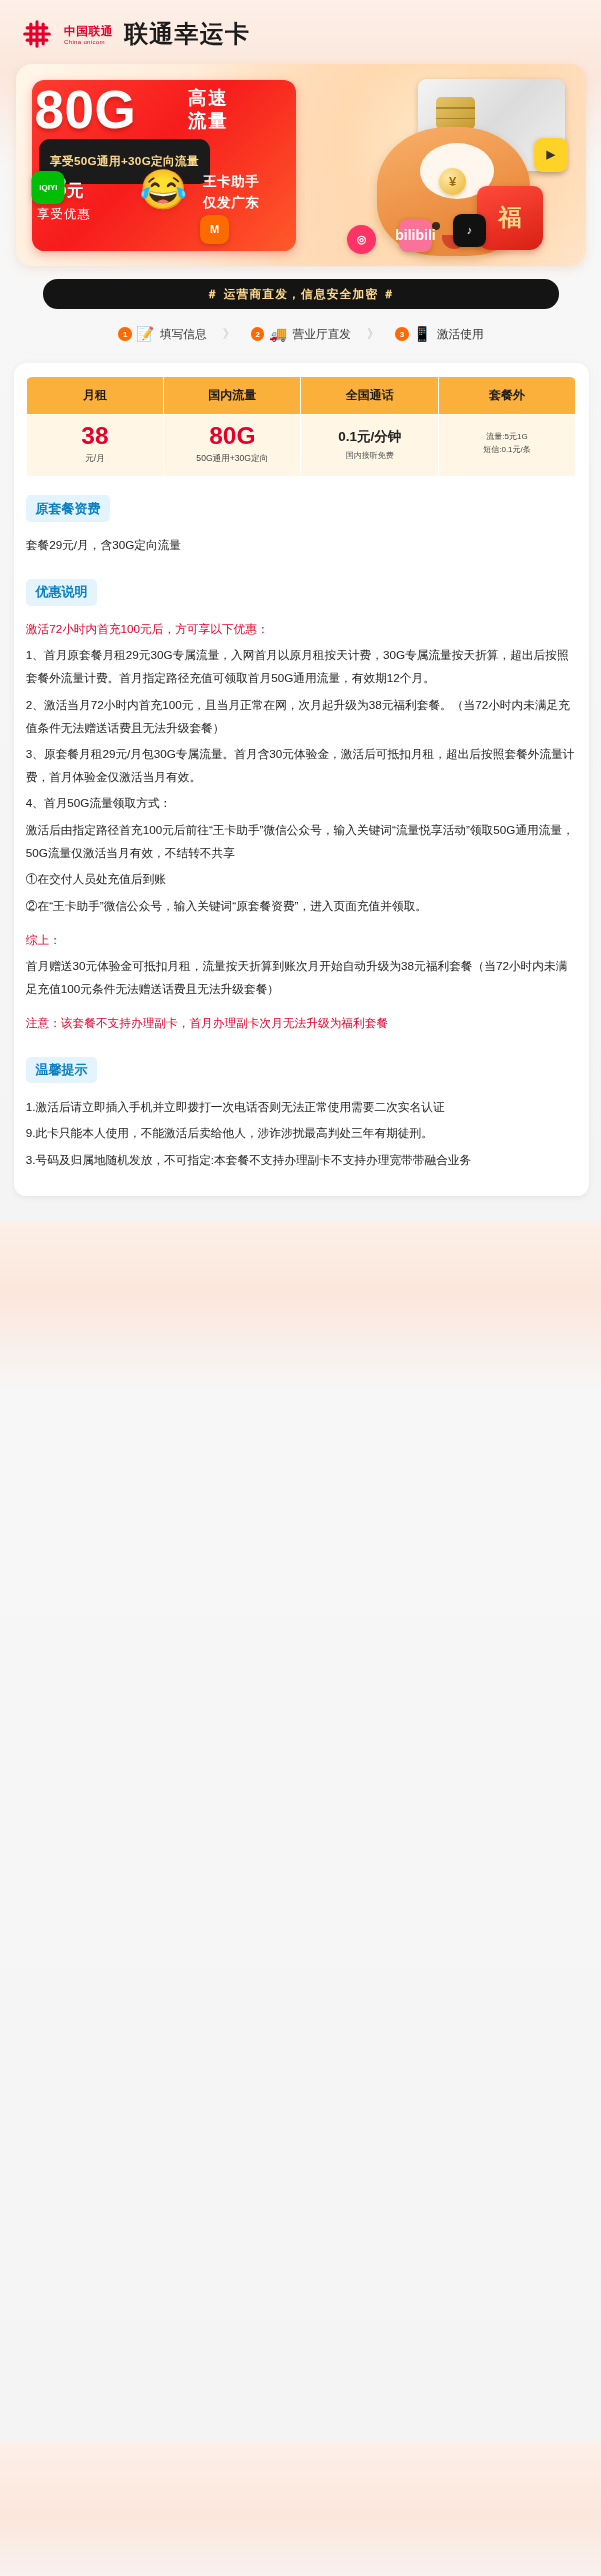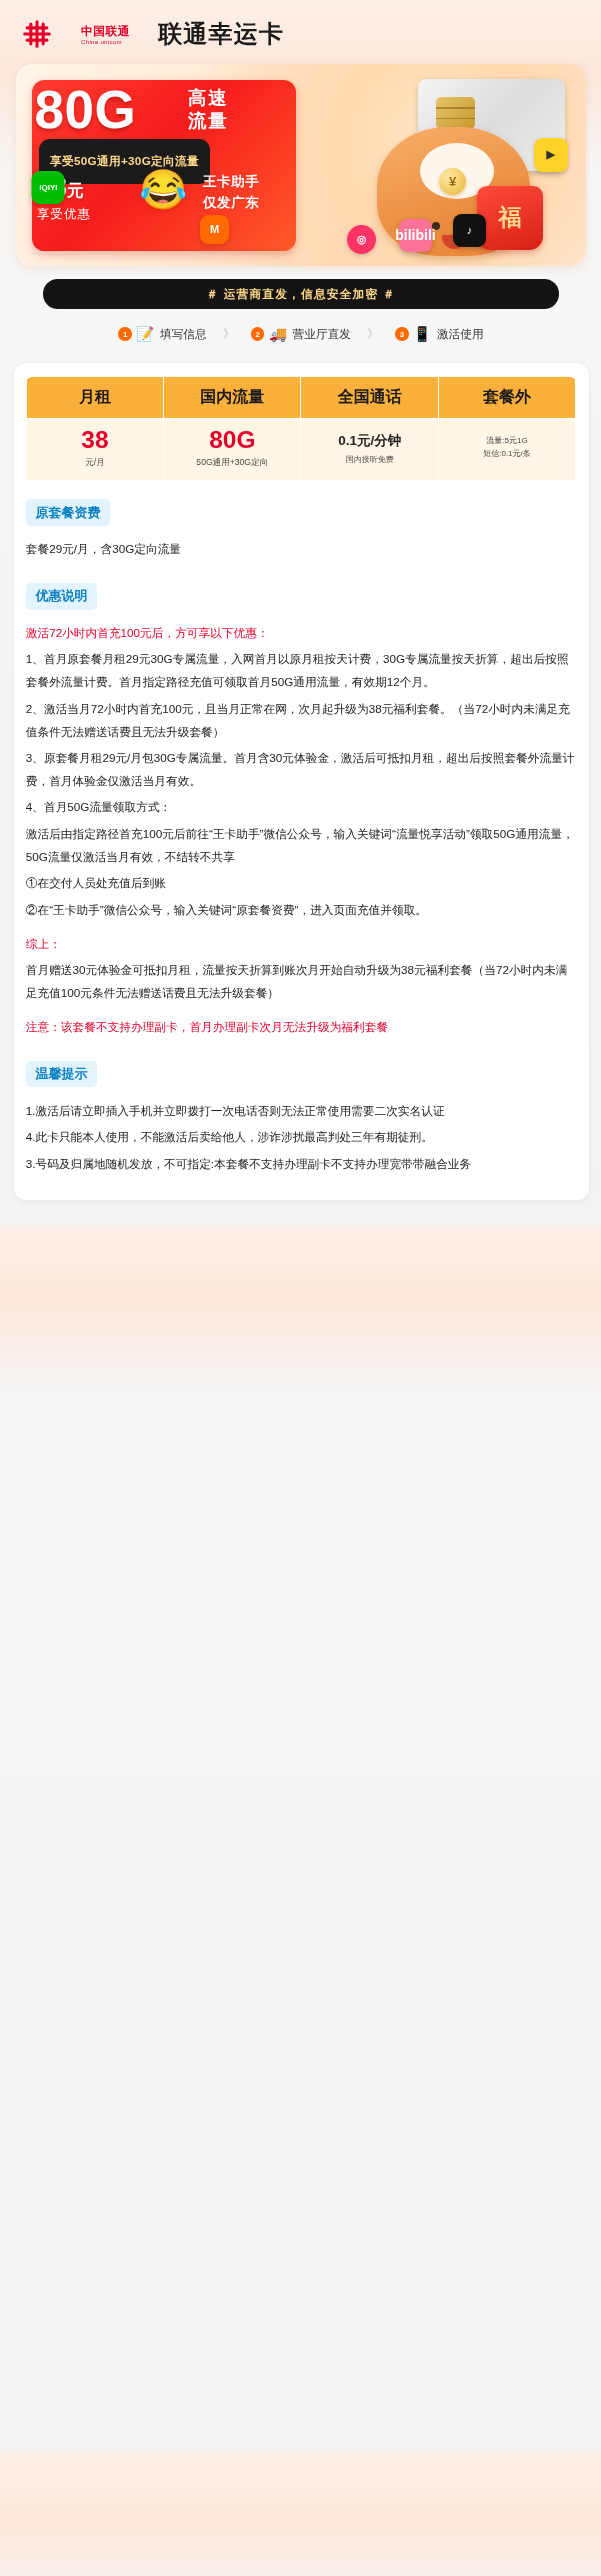--- a/index.html
+++ b/index.html
@@ -6,21 +6,21 @@
   body {
     width: 602px;
     font-family: "Liberation Sans", sans-serif;
     background: linear-gradient(180deg, #fdf0e8 0%, #fbe7dc 6%, #f7f7f7 14%, #f4f4f4 100%);
     color: #222;
   }
   .page { width: 602px; position: relative; overflow: hidden; }
 
   
   .header {
-    display: flex; align-items: center; gap: 28px;
+    display: flex; align-items: center; gap: 11px;
     padding: 18.4px 0 11px 21px;
   }
   .logo-mark {
     width: 32px; height: 32px; position: relative; flex: none;
   }
   .brand-cn { font-size: 11.7px; color: #e4002b; font-weight: bold; letter-spacing: 0.6px; line-height: 1.15;}
   .brand-en { font-size: 6.1px; color: #e4002b; letter-spacing: 0.3px;}
   .header-title {
     font-size: 24px; font-weight: bold; color: #1b1b1b; letter-spacing: 1.2px;
   }
@@ -160,21 +160,21 @@
     margin: 8.6px 13.5px 24.5px 13.5px;
     background: #fff;
     border-radius: 12.3px;
     padding: 13.5px 12.3px 21px 12.3px;
     box-shadow: 0 1.2px 6.1px rgba(0,0,0,.06);
   }
 
   
   .fee-table { width: 100%; border-collapse: collapse; table-layout: fixed; }
   .fee-table th {
-    background: #fbb03b; color:#1b1b1b; font-size: 16px; font-weight: bold;
+    background: #fbb03b; color:#1b1b1b; font-size: 12px; font-weight: bold;
     padding: 9.8px 0; border: 1.2px solid #fff;
   }
   .fee-table th:first-child { border-top-left-radius: 6.1px; }
   .fee-table th:last-child  { border-top-right-radius: 6.1px; }
   .fee-table td {
     border: 1.2px solid #fff; background: #fff6e5; text-align:center;
     padding: 8.6px 3.7px 11px 3.7px; vertical-align: middle;
   }
   .big-red { color:#e4002b; font-size: 24.5px; font-weight: bold; line-height:1.1; }
   .unit { font-size: 8.6px; color:#444; margin-top: 2.5px;}
@@ -322,18 +322,18 @@
     <p class="body red">综上：</p>
     <p class="body">首月赠送30元体验金可抵扣月租，流量按天折算到账次月开始自动升级为38元福利套餐（当72小时内未满足充值100元条件无法赠送话费且无法升级套餐）</p>
 
     <div class="gap"></div>
     <p class="body red">
       <span>注意：</span><span>该套餐不支持办理副卡，首月办理副卡次月无法升级为福利套餐</span>
     </p>
 
     <div class="sec-title">温馨提示</div>
     <p class="body">1.激活后请立即插入手机并立即拨打一次电话否则无法正常使用需要二次实名认证</p>
-    <p class="body">4.此卡只能本人使用，不能激活后卖给他人，涉诈涉扰最高判处三年有期徒刑。</p>
+    <p class="body">9.此卡只能本人使用，不能激活后卖给他人，涉诈涉扰最高判处三年有期徒刑。</p>
     <p class="body">3.号码及归属地随机发放，不可指定:本套餐不支持办理副卡不支持办理宽带带融合业务</p>
   </div>
 
 </div>
 
 
 </body></html>

